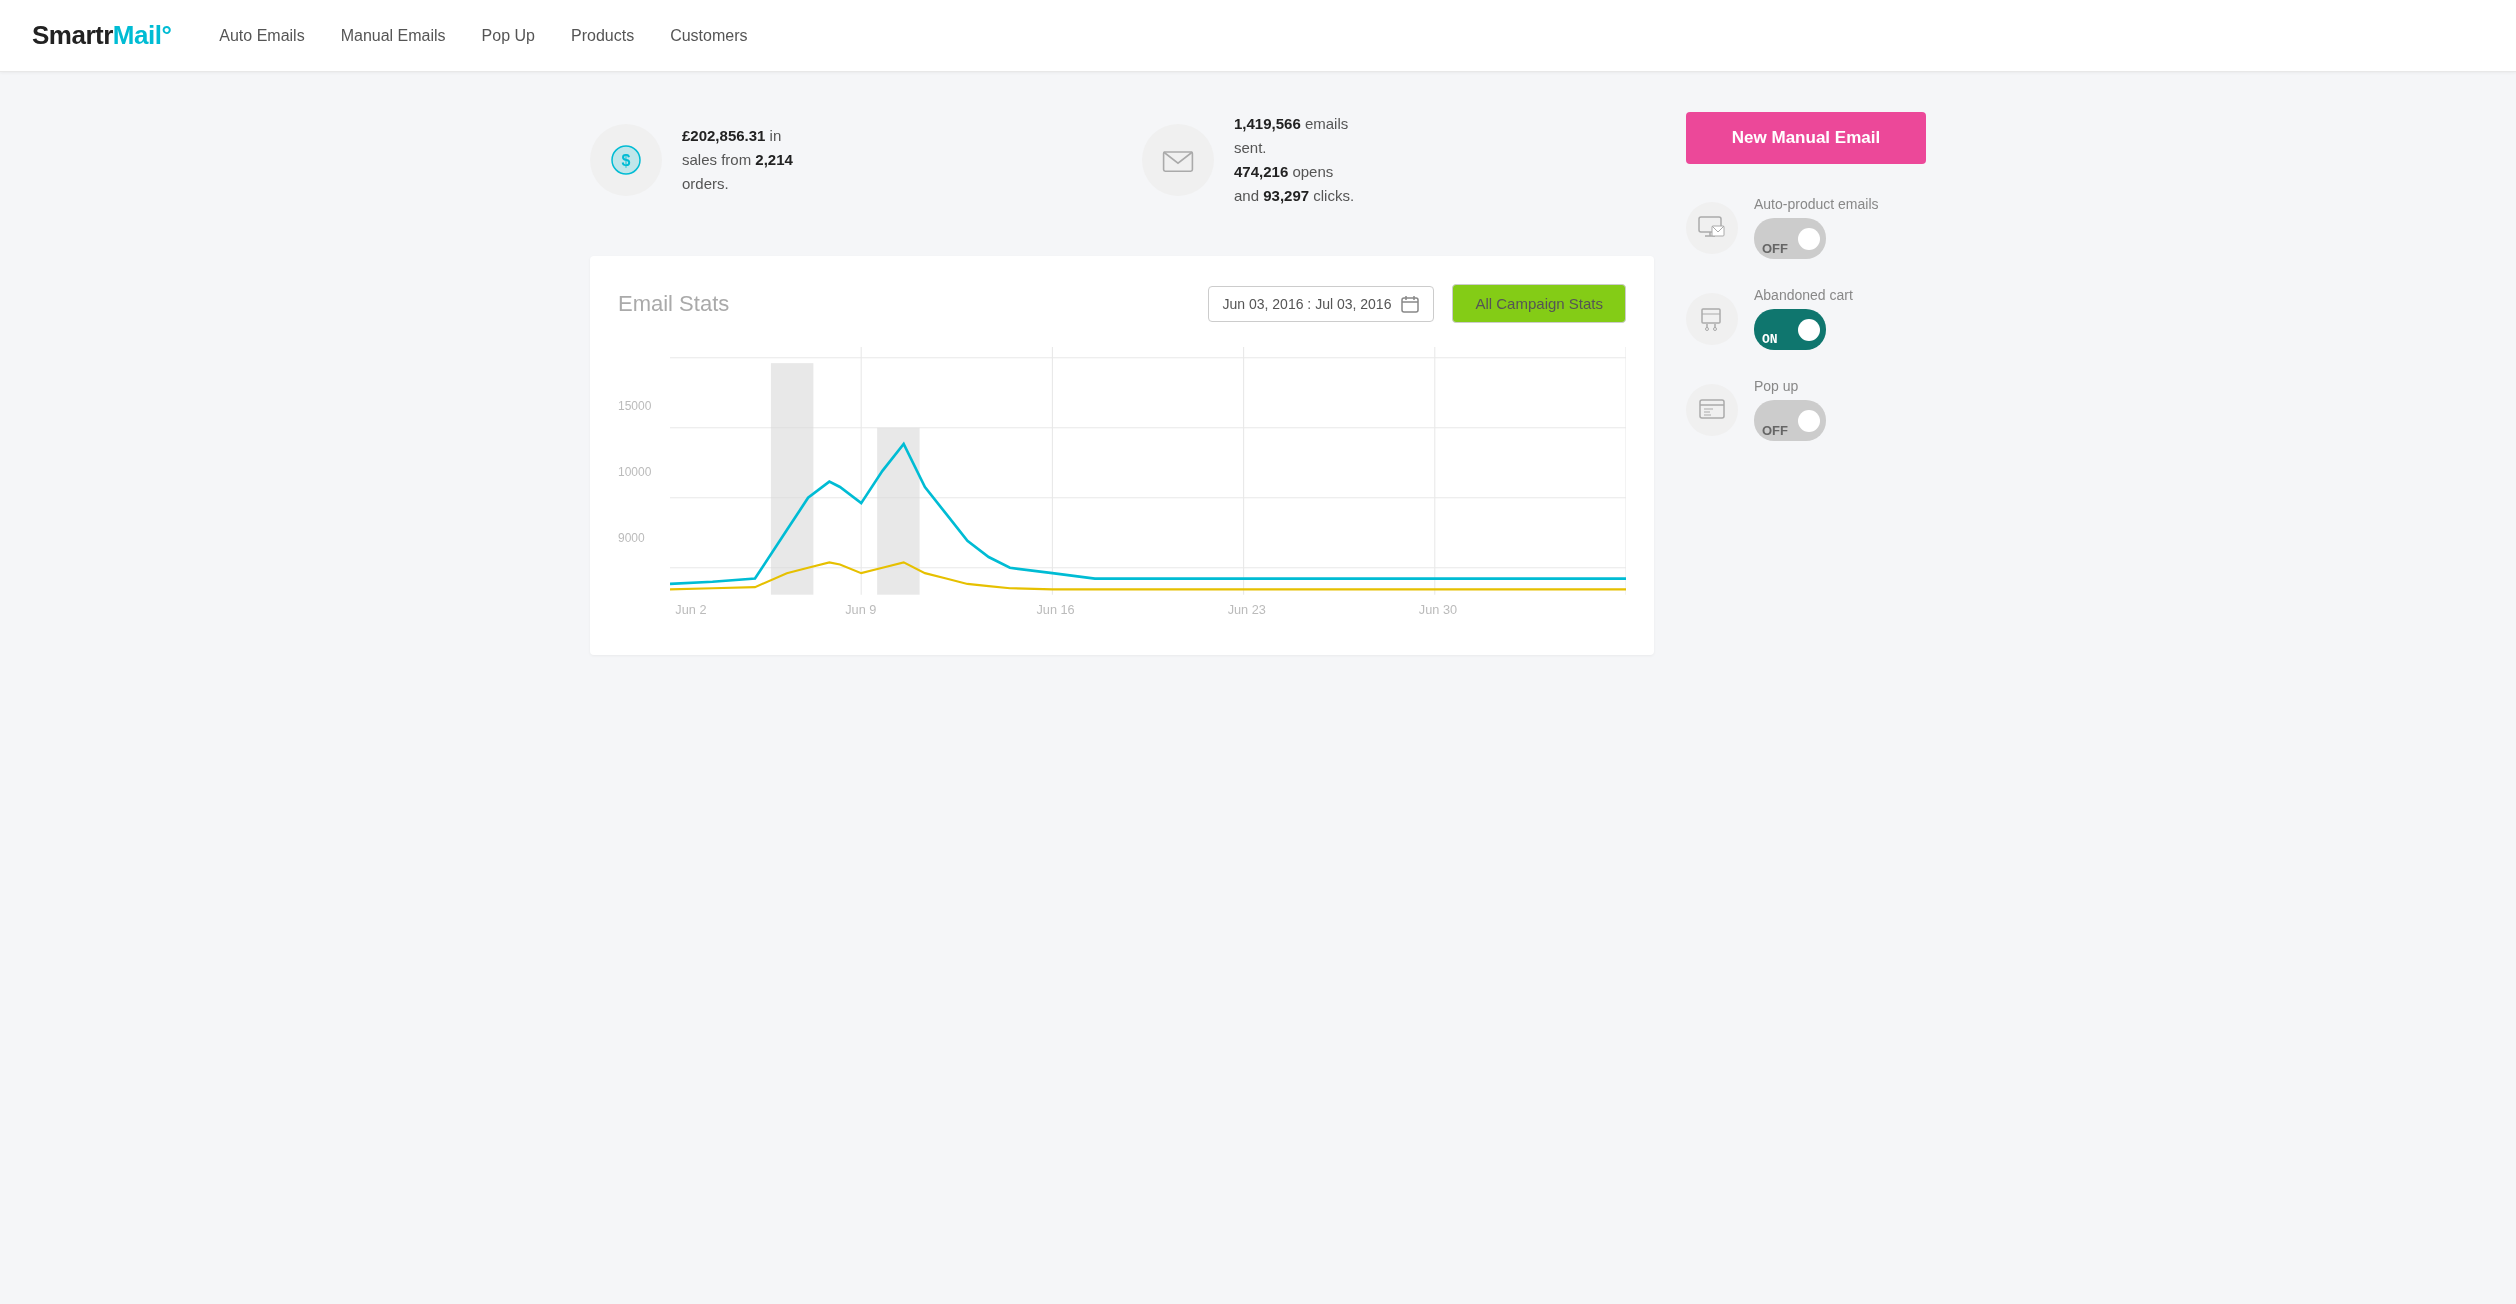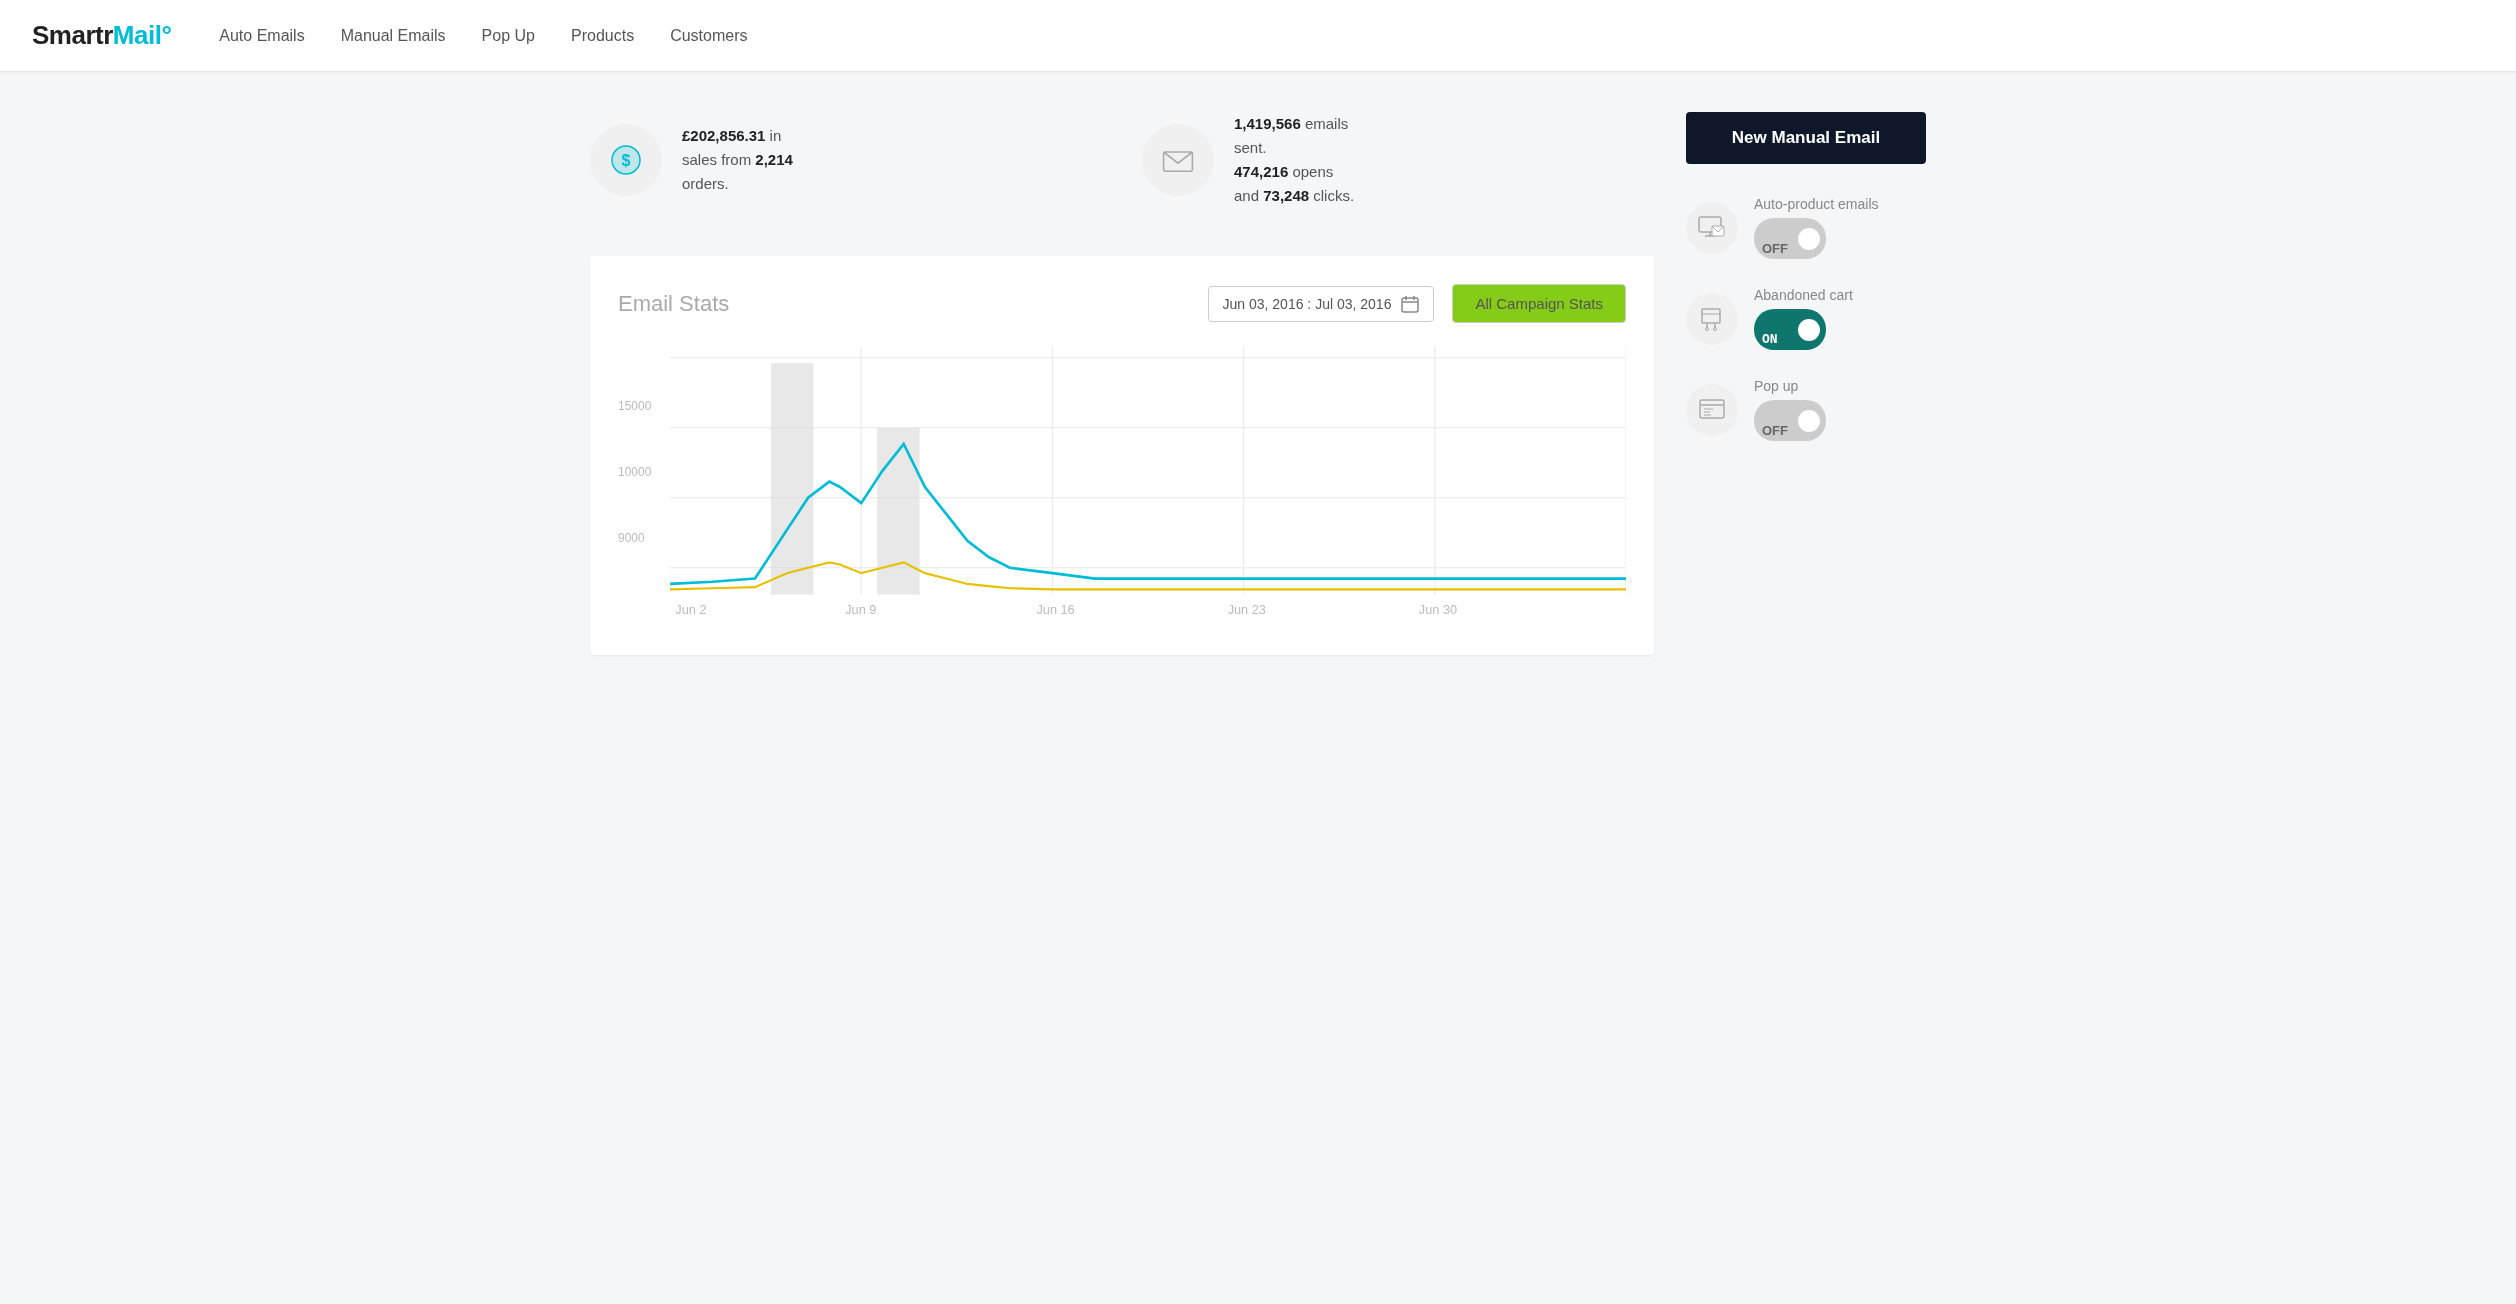--- a/index.html
+++ b/index.html
@@ -179,21 +179,21 @@
       bottom: 0;
     }
 
     .chart-svg {
       width: 100%;
       height: 100%;
     }
 
     
     .new-manual-btn {
-      background: #0f172a;
+      background: #ec4899;
       color: #fff;
       border: none;
       border-radius: 4px;
       padding: 16px 24px;
       font-size: 17px;
       font-weight: 600;
       cursor: pointer;
       width: 100%;
       margin-bottom: 32px;
       white-space: nowrap;
@@ -311,21 +311,21 @@
         <div class="stat-icon-circle">
           <svg viewBox="0 0 40 32" fill="none">
             <rect x="2" y="6" width="36" height="24" rx="2" stroke="#aaa" stroke-width="2" fill="none"></rect>
             <polyline points="2,6 20,20 38,6" stroke="#aaa" stroke-width="2" fill="none"></polyline>
           </svg>
         </div>
         <div class="stat-text">
           <strong>1,419,566</strong> emails<br>
           sent.<br>
           <strong>474,216</strong> opens<br>
-          and <strong>73,248</strong> clicks.
+          and <strong>93,297</strong> clicks.
         </div>
       </div>
 
 
     </div>
 
     <div class="email-stats-section">
       <div class="stats-header">
         <h2 class="stats-title">Email Stats</h2>
         <div class="date-picker">

